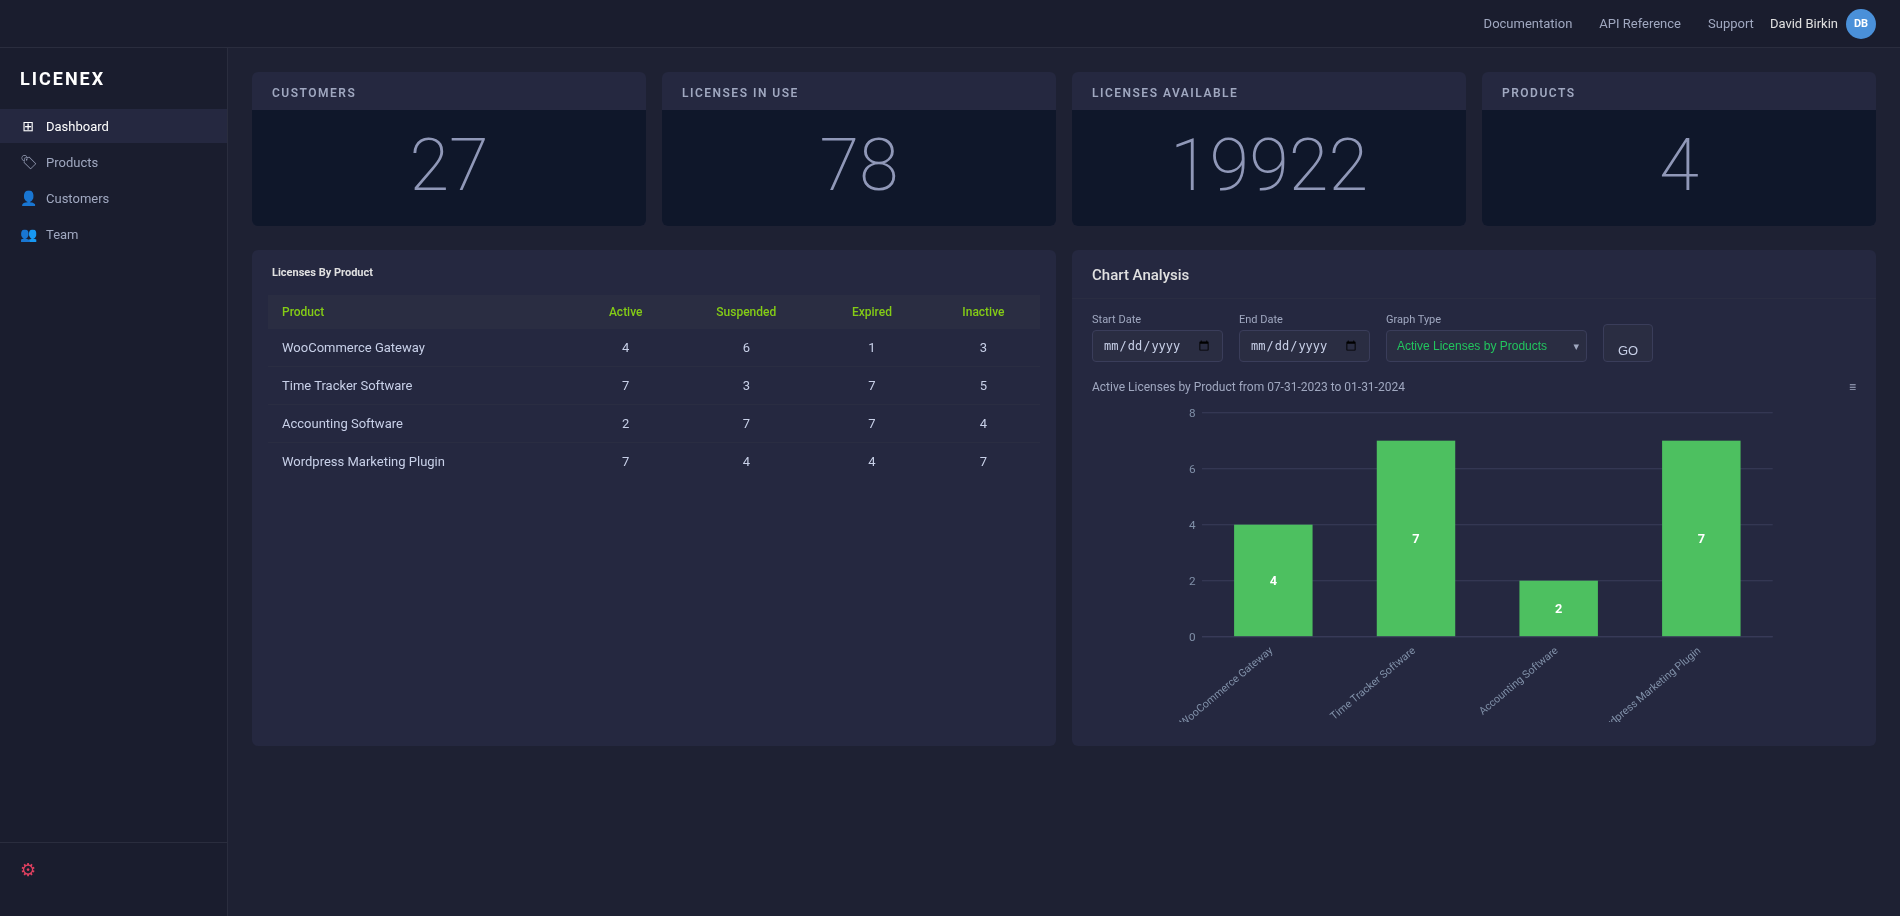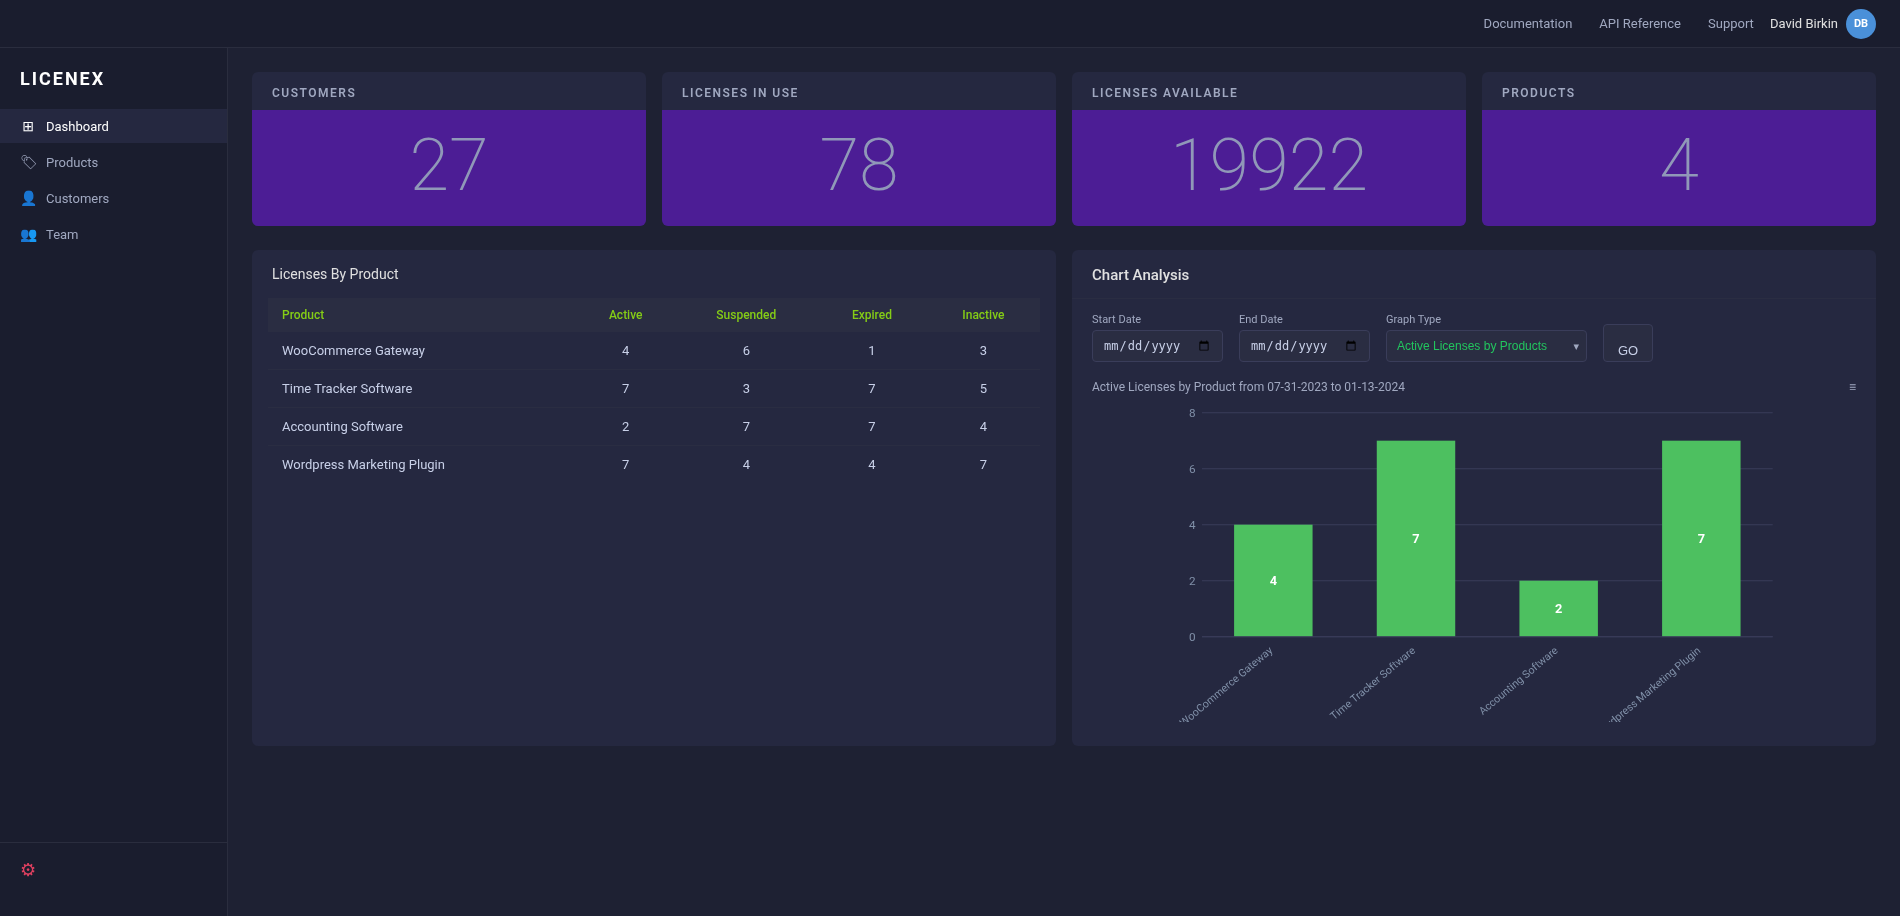--- a/index.html
+++ b/index.html
@@ -141,21 +141,21 @@
     }
     .stat-card-header {
       padding: 14px 20px 10px;
       font-size: 12px;
       font-weight: 600;
       letter-spacing: 1.5px;
       color: #a0a8c0;
       text-transform: uppercase;
     }
     .stat-card-value {
-      background: #4c1d95;
+      background: #0f172a;
       padding: 20px 22px 24px;
       font-size: 72px;
       font-weight: 200;
       color: #9098b8;
       text-align: left;
       line-height: 1;
       min-height: 110px;
       display: flex;
       align-items: center;
       justify-content: center;
@@ -169,22 +169,22 @@
     }
 
     
     .panel {
       background: #252840;
       border-radius: 6px;
       overflow: hidden;
     }
     .panel-header {
       padding: 16px 20px;
-      font-size: 14px;
-      font-weight: 400;
+      font-size: 11px;
+      font-weight: 700;
       color: #e0e0e0;
     }
     .panel-body {
       padding: 0 16px 16px;
     }
 
     table {
       width: 100%;
       border-collapse: collapse;
       font-size: 13px;
@@ -439,21 +439,21 @@
           </div>
           <div class="chart-control-group">
             <label class="chart-control-label">Graph Type</label>
             <div class="select-wrapper">
               <select class="chart-control-select"><option>Active Licenses by Products</option><option>Active Licenses by Customers</option></select>
             </div>
           </div>
           <button class="go-btn">GO</button>
         </div>
         <div class="chart-title">
-          <span>Active Licenses by Product from 07-31-2023 to 01-13-2024</span>
+          <span>Active Licenses by Product from 07-31-2023 to 01-31-2024</span>
           <span class="chart-menu-icon">≡</span>
         </div>
         <div class="chart-area">
           <svg class="chart-svg" id="bar-chart-svg" viewBox="0 0 600 300" preserveAspectRatio="xMidYMid meet">
               <line x1="45" x2="580" y1="220" y2="220" stroke="#3a3d5a" stroke-width="1"></line>
               <text x="39" y="224" text-anchor="end" fill="#8090a8" font-size="11">0</text>
               <line x1="45" x2="580" y1="167.5" y2="167.5" stroke="#3a3d5a" stroke-width="1"></line>
               <text x="39" y="171.5" text-anchor="end" fill="#8090a8" font-size="11">2</text>
               <line x1="45" x2="580" y1="115" y2="115" stroke="#3a3d5a" stroke-width="1"></line>
               <text x="39" y="119" text-anchor="end" fill="#8090a8" font-size="11">4</text>

